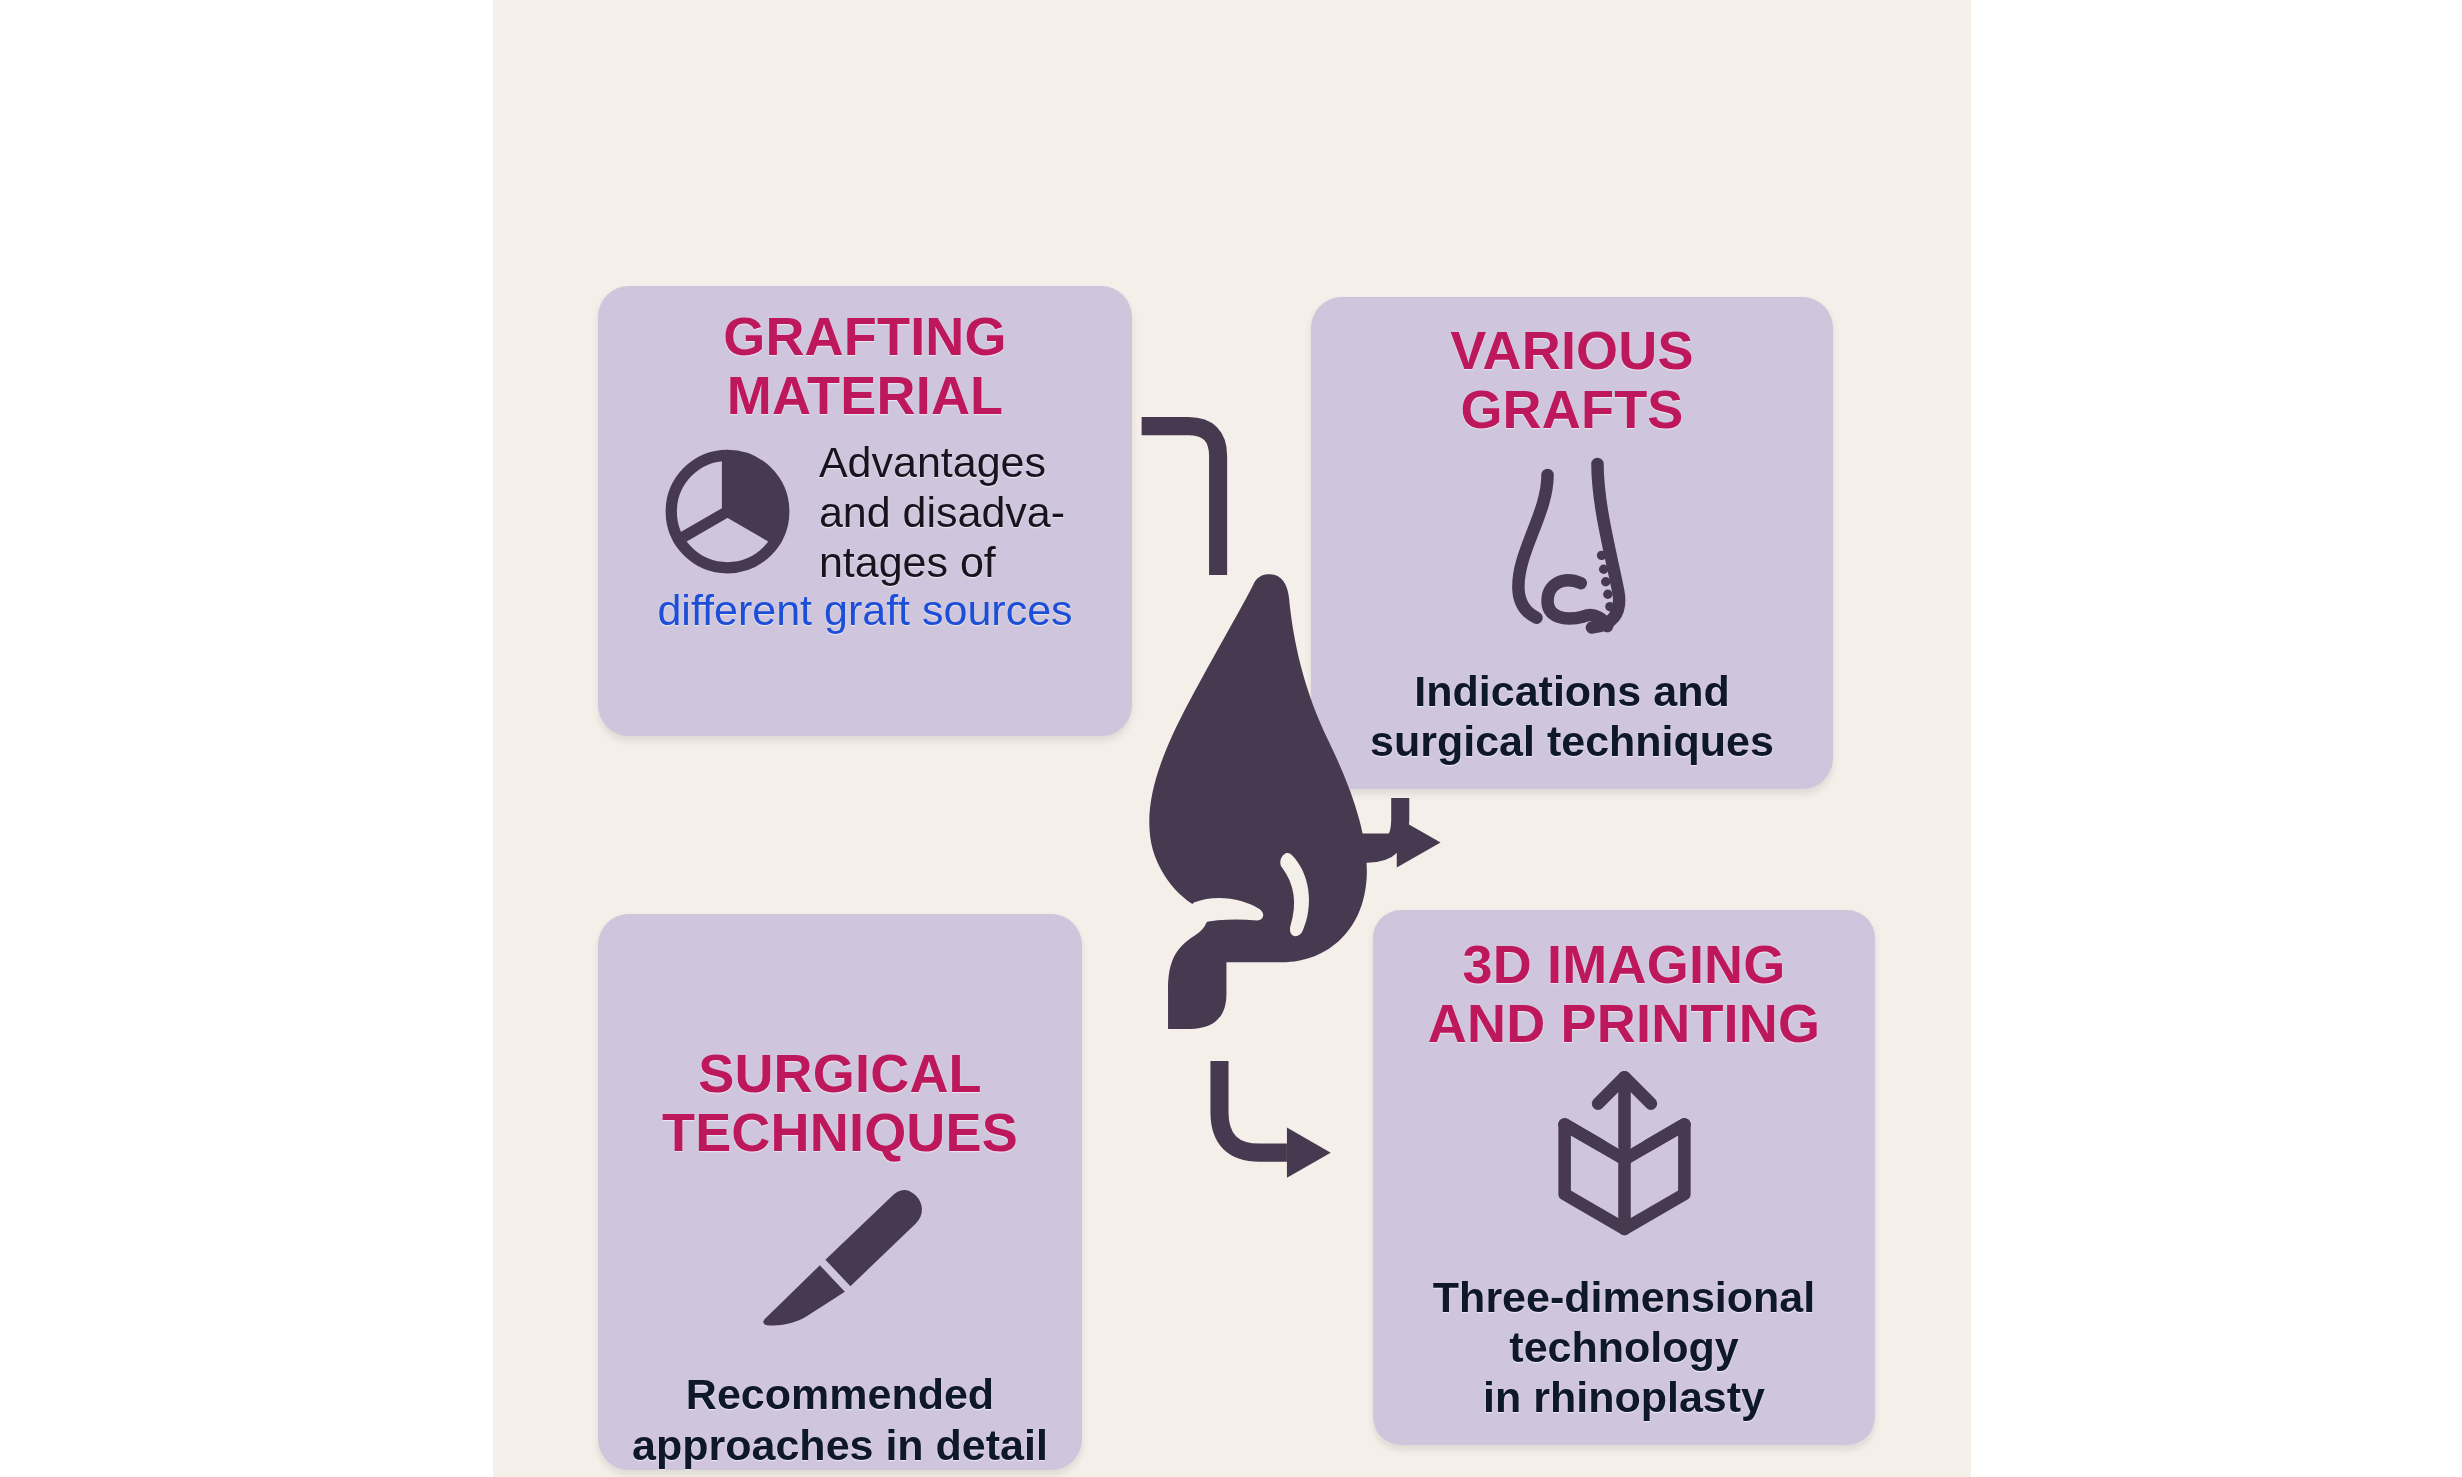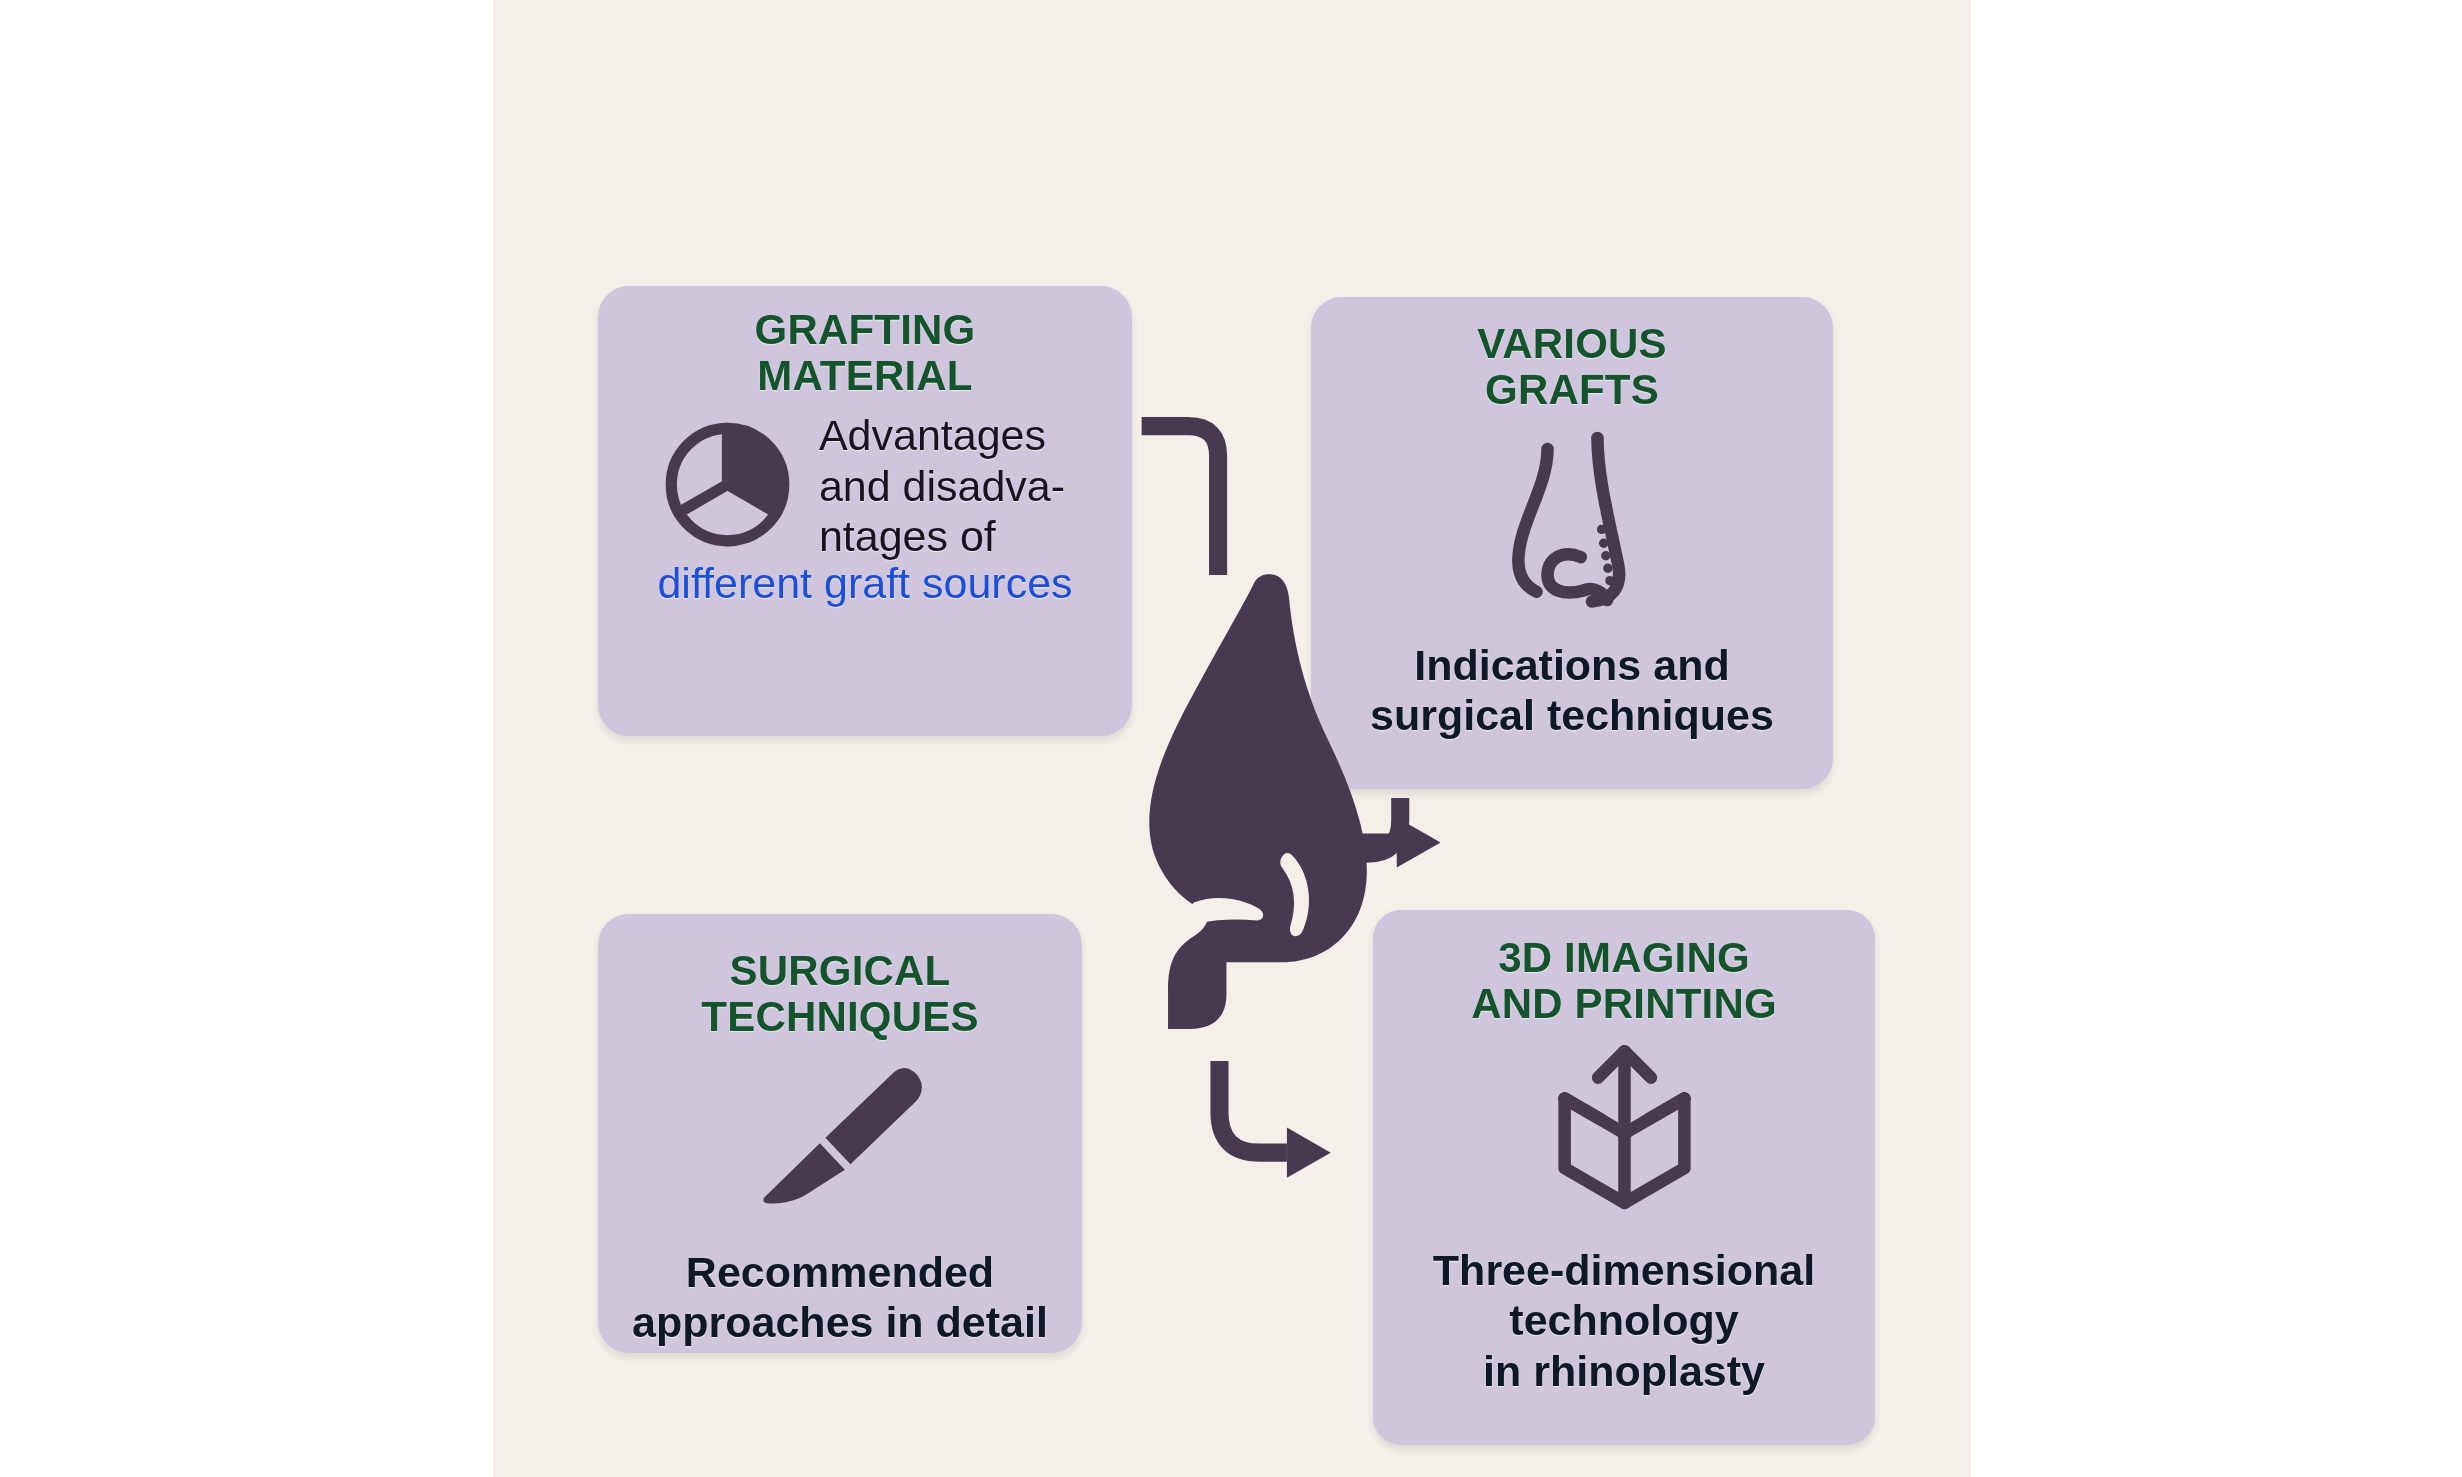--- a/index.html
+++ b/index.html
@@ -61,23 +61,23 @@
     position: absolute;
     background: #cfc5dc;
     border-radius: 31px;
     box-shadow: 0 4.2px 7px rgba(0,0,0,0.09);
     display: flex;
     flex-direction: column;
     align-items: center;
     box-sizing: border-box;
   }
   .card-title {
-    font-size: 42px;
+    font-size: 54px;
     font-weight: 700;
-    color: #14532d;
+    color: #be185d;
     text-align: center;
     line-height: 1.10;
     letter-spacing: 0.2px;
     text-shadow: 0 1.4px 1.4px rgba(255,255,255,0.65);
     white-space: pre-line;
   }
   .card-desc {
     font-size: 43px;
     font-weight: 700;
     color: #0f172a;
@@ -129,23 +129,23 @@
     height: 492px;
     padding-top: 23.6px;
     justify-content: flex-start;
   }
 
   
   #card-surgical-techniques {
     left: 105px;
     top: 914px;
     width: 484px;
-    height: 439px;
+    height: 556px;
     padding-top: 28px;
-    justify-content: center;
+    justify-content: flex-end;
   }
 
   
   #card-3d-imaging {
     left: 880px; 
     top: 910px;
     width: 502px;
     height: 535px;
     padding-top: 25px;
     justify-content: flex-start;

